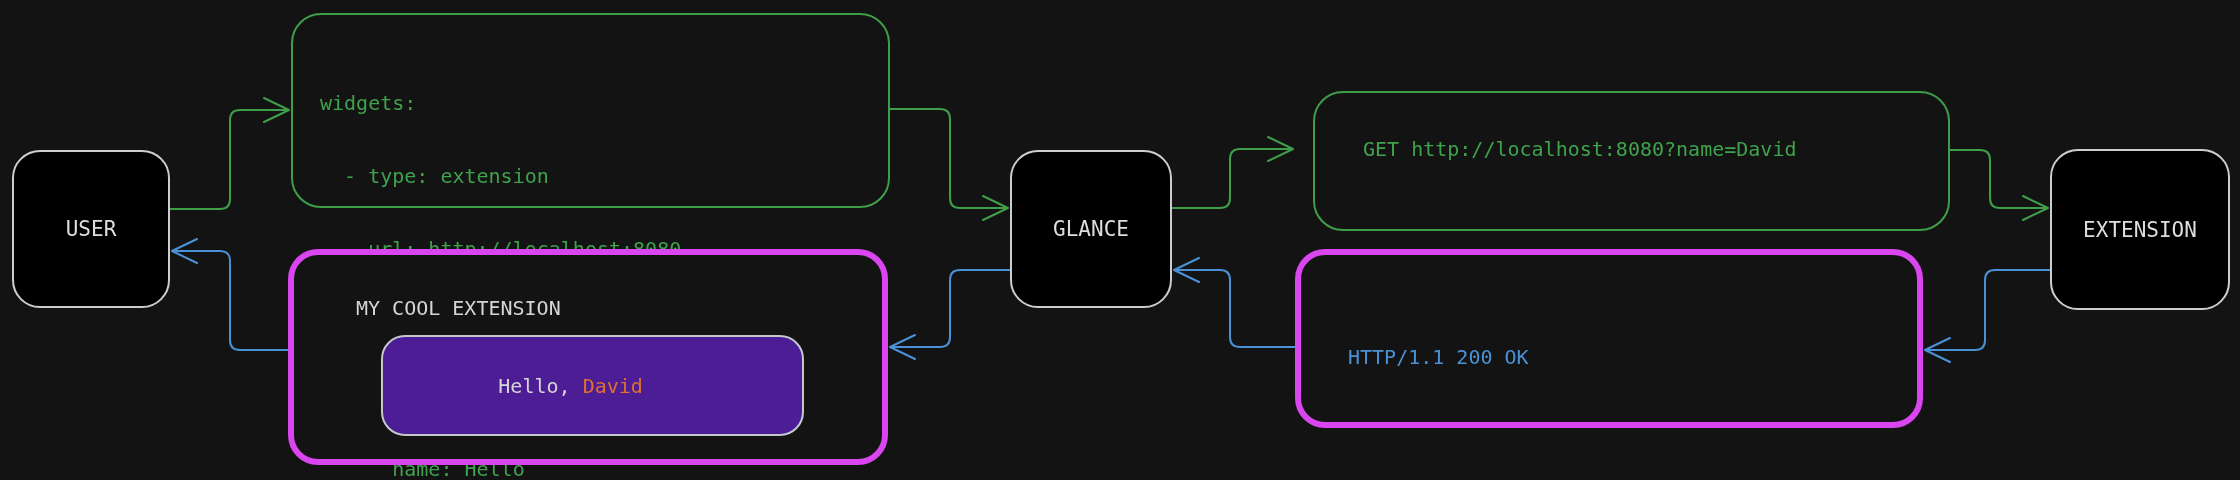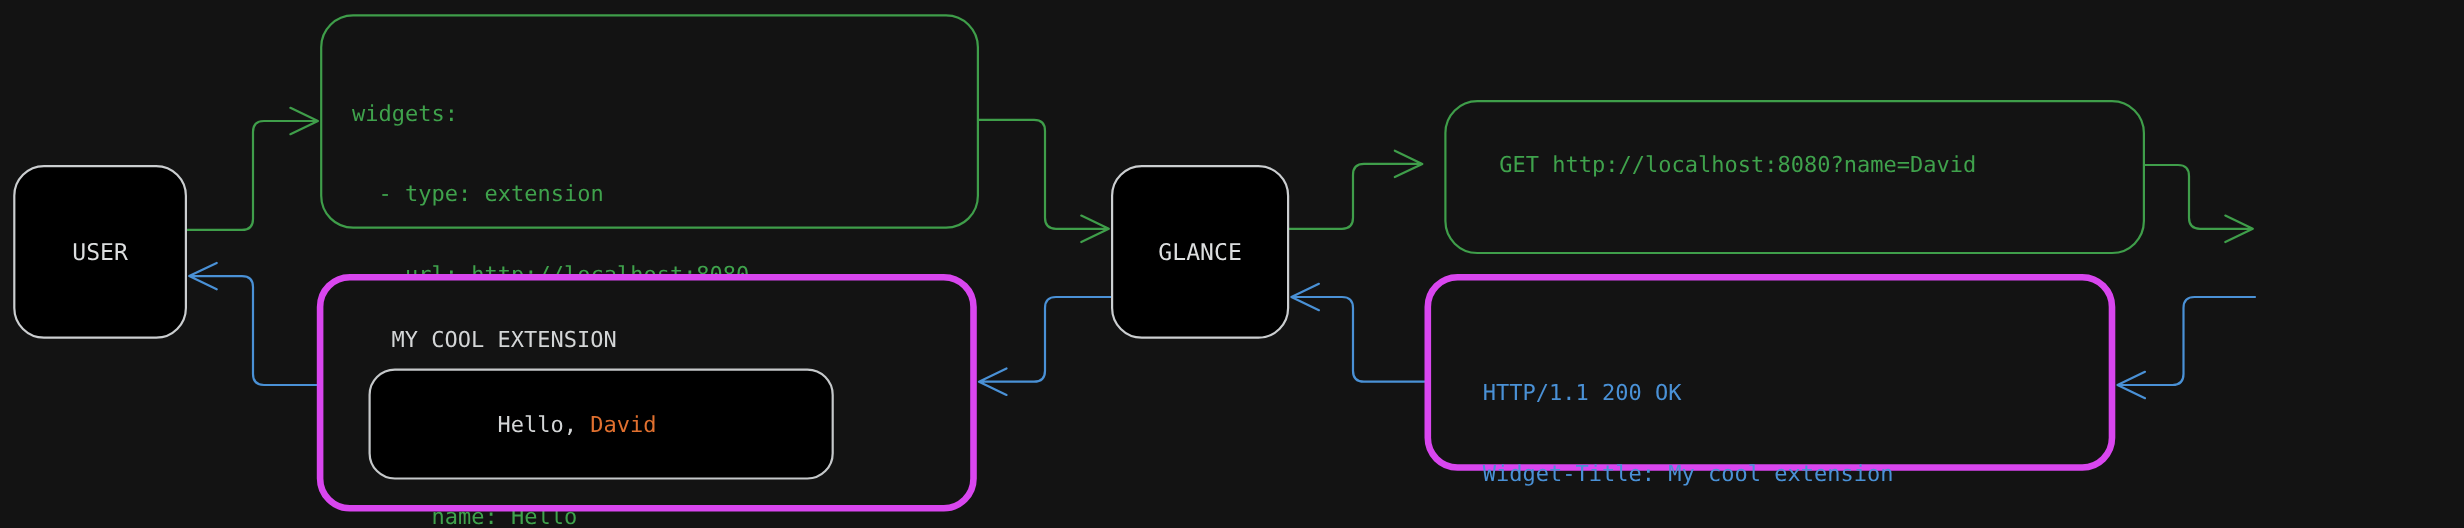--- a/index.html
+++ b/index.html
@@ -59,21 +59,22 @@
     line-height: 24px;
     white-space: pre;
   }
   .inner-box {
     position: absolute;
     border: 2px solid #c5c8ca;
     border-radius: 24px;
     box-sizing: border-box;
     display: flex;
     align-items: center;
-    background: #000000;
+    background: #4c1d95;
+    margin-left: 46px;
   }
   .greeting {
     padding-left: 19px;
     font-size: 20px;
     color: #d4d6d7;
     white-space: pre;
   }
   .greeting .name { color: #e0702f; }
   .vcenter {
     position: absolute;
@@ -98,20 +99,23 @@
     <path stroke="#4a91d6" d="M1010,270 H960 Q950,270 950,280 V337 Q950,347 940,347 H892 M915,335 L890,347 L915,359"></path>
     <path stroke="#4a91d6" d="M288,350 H240 Q230,350 230,340 V261 Q230,251 220,251 H174 M197,239 L172,251 L197,263"></path>
   </svg>
 
   <div class="node" style="left:12px; top:150px; width:158px; height:158px;">
     <span>USER</span>
   </div>
   <div class="node" style="left:1010px; top:150px; width:162px; height:158px;">
     <span>GLANCE</span>
   </div>
+  <div class="node" style="left:2050px; top:149px; width:180px; height:161px;">
+    <span>EXTENSION</span>
+  </div>
 
   <div class="msg-box green" style="left:291px; top:13px; width:599px; height:195px;">
     <div class="code green" style="left:27px; top:27px;">
       <div class="code-line">widgets:</div>
       <div class="code-line">  - type: extension</div>
       <div class="code-line">    url: http://localhost:8080</div>
       <div class="code-line">    allow-potentially-dangerous-html: true</div>
       <div class="code-line">    parameters:</div>
       <div class="code-line">      name: Hello</div>
     </div>
@@ -119,21 +123,20 @@
 
   <div class="msg-box green" style="left:1295px; top:91px; width:637px; height:140px;margin-left:18px;">
     <div class="vcenter" style="left:48px; top:0; height:113px;">
       <span class="code green" style="position:static;">GET http://localhost:8080?name=David</span>
     </div>
   </div>
 
   <div class="msg-box blue" style="left:1295px; top:249px; width:628px; height:179px;">
     <div class="code blue" style="left:47px; top:41px;">
       <div class="code-line">HTTP/1.1 200 OK</div>
-      <div class="code-line">Widget-Title: My cool extension</div>
       
       
       
     </div>
   </div>
 
   <div class="msg-box blue" style="left:288px; top:249px; width:600px; height:216px;">
     <div class="widget-title" style="left:62px; top:41px;">MY COOL EXTENSION</div>
     <div class="inner-box" style="left:41px; top:80px; width:423px; height:101px;">
       <div class="greeting">

